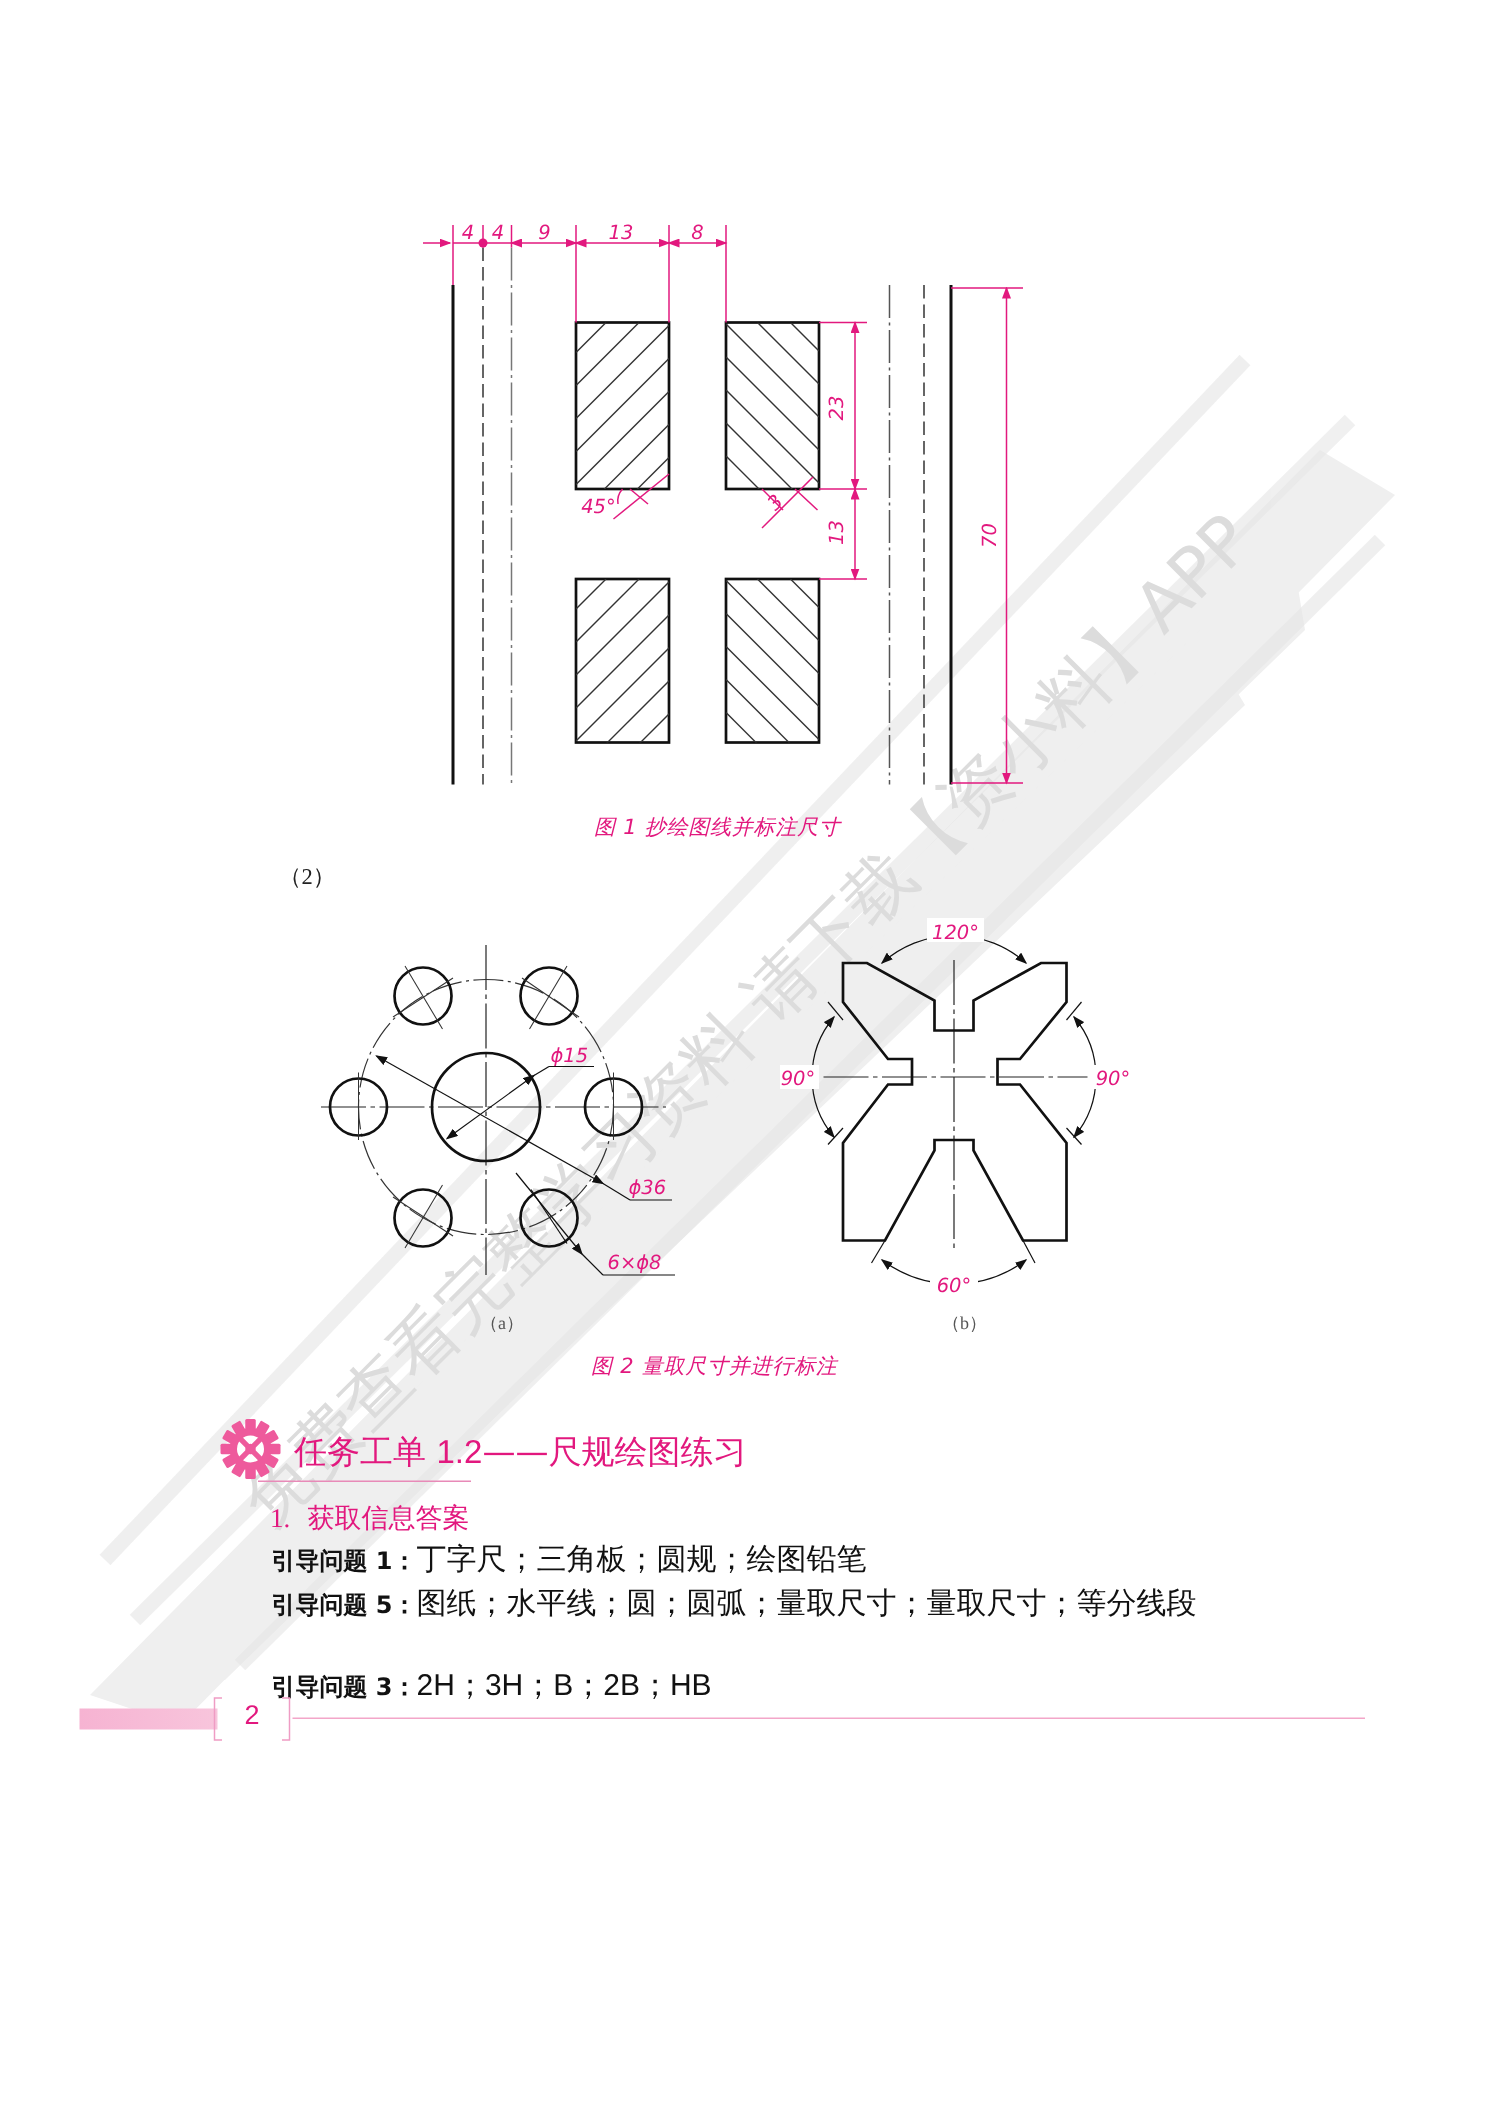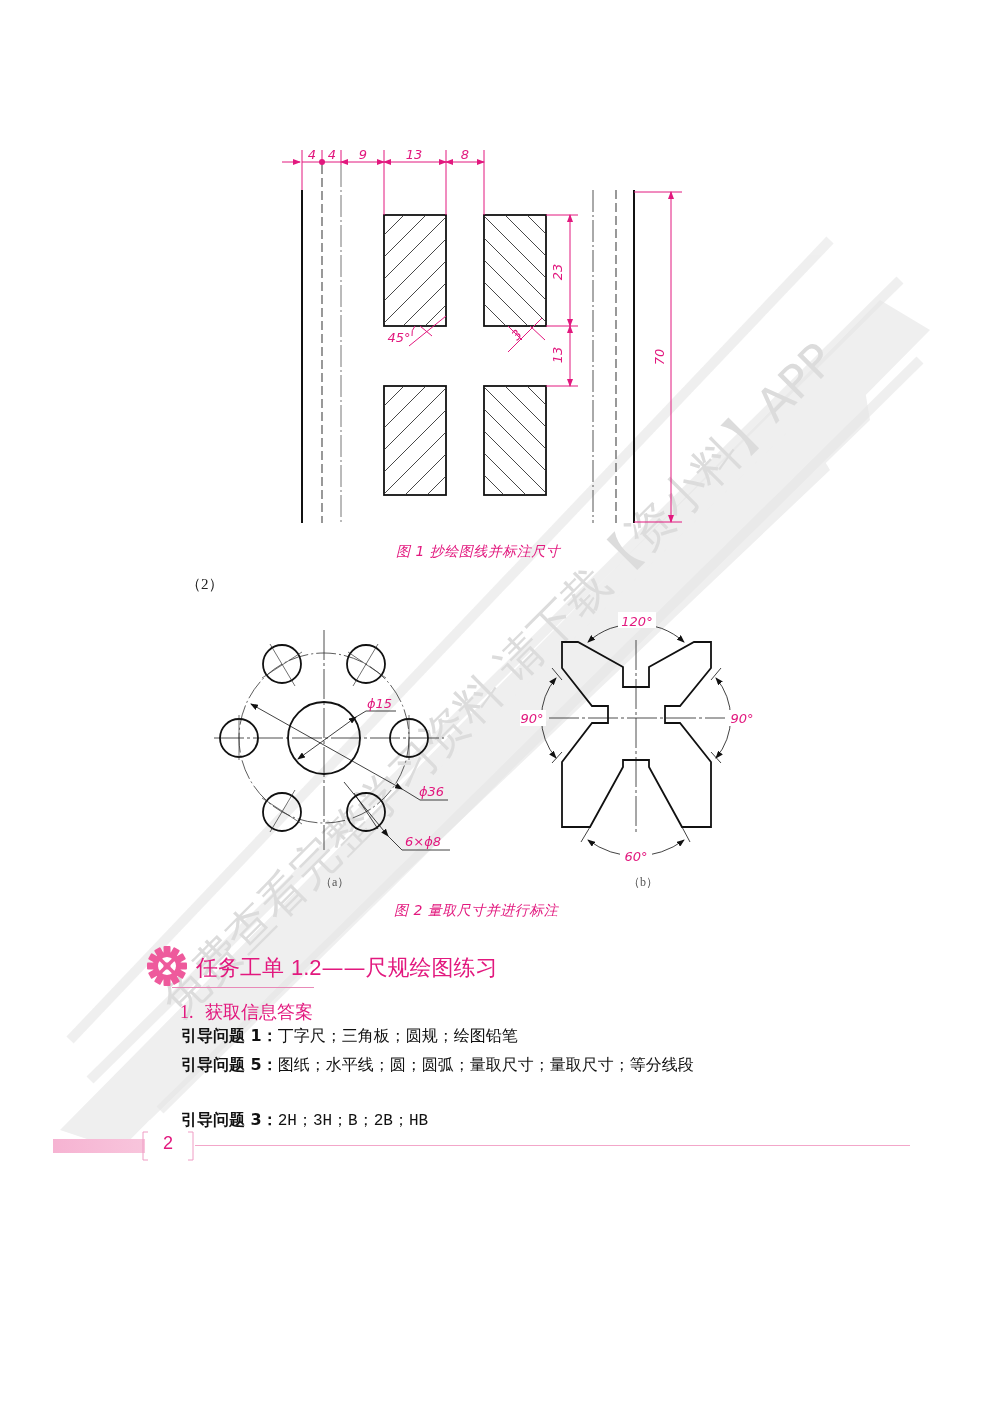--- a/index.html
+++ b/index.html
@@ -10,21 +10,21 @@
   .caption { position:absolute; font-size:14px; color:#e2187e; font-family:"DejaVu Sans", sans-serif; letter-spacing:0.5px; white-space:nowrap;font-style:italic; }
   .sublabel { position:absolute; font-size:12px; color:#555; font-family:"Liberation Serif", serif; }
   .paren { position:absolute; left:186px; top:575px; font-size:15px; color:#222; font-family:"Liberation Serif", serif; }
   .task-title { position:absolute; left:196px; top:953px; font-size:22px; color:#e2187e; white-space:nowrap; font-family:"DejaVu Sans", sans-serif; }
   .task-title .num { font-family:Liberation Sans, sans-serif; font-size:22px; }
   .task-underline { position:absolute; left:172px; top:987px; width:142px; height:1px; background:#e88ab8; }
   .section-head { position:absolute; left:180px; top:1000px; font-size:18px; color:#e2187e; font-family:"DejaVu Sans", sans-serif; }
   .section-head .n { font-family:"Liberation Serif", serif; }
   .answer { position:absolute; left:181px; font-size:16px; color:#111; white-space:nowrap; font-family:"DejaVu Sans", sans-serif; }
   .answer .lbl { font-weight:bold; }
-  .answer .val { font-family:Liberation Mono, monospace; font-size:16px;text-align:center; }
+  .answer .val { font-family:Liberation Sans, sans-serif; font-size:20px;text-align:center; }
   .footer-bar { position:absolute; left:53px; top:1139px; width:92px; height:14px; background:linear-gradient(90deg,#f6b3d2,#f8c5dc); }
   .footer-line { position:absolute; left:195px; top:1145px; width:715px; height:1px; background:#f3a6c9; }
   .page-box { position:absolute; left:142px; top:1131px; width:52px; height:30px; }
   .page-num { position:absolute; left:0; top:2px; width:52px; text-align:center; font-size:18px; color:#e2187e; font-family:"Liberation Sans", sans-serif; }
 </style>
 </head>
 <body>
 
 <svg class="watermark" viewBox="0 0 992 1403">
   <g fill="#efefef">

